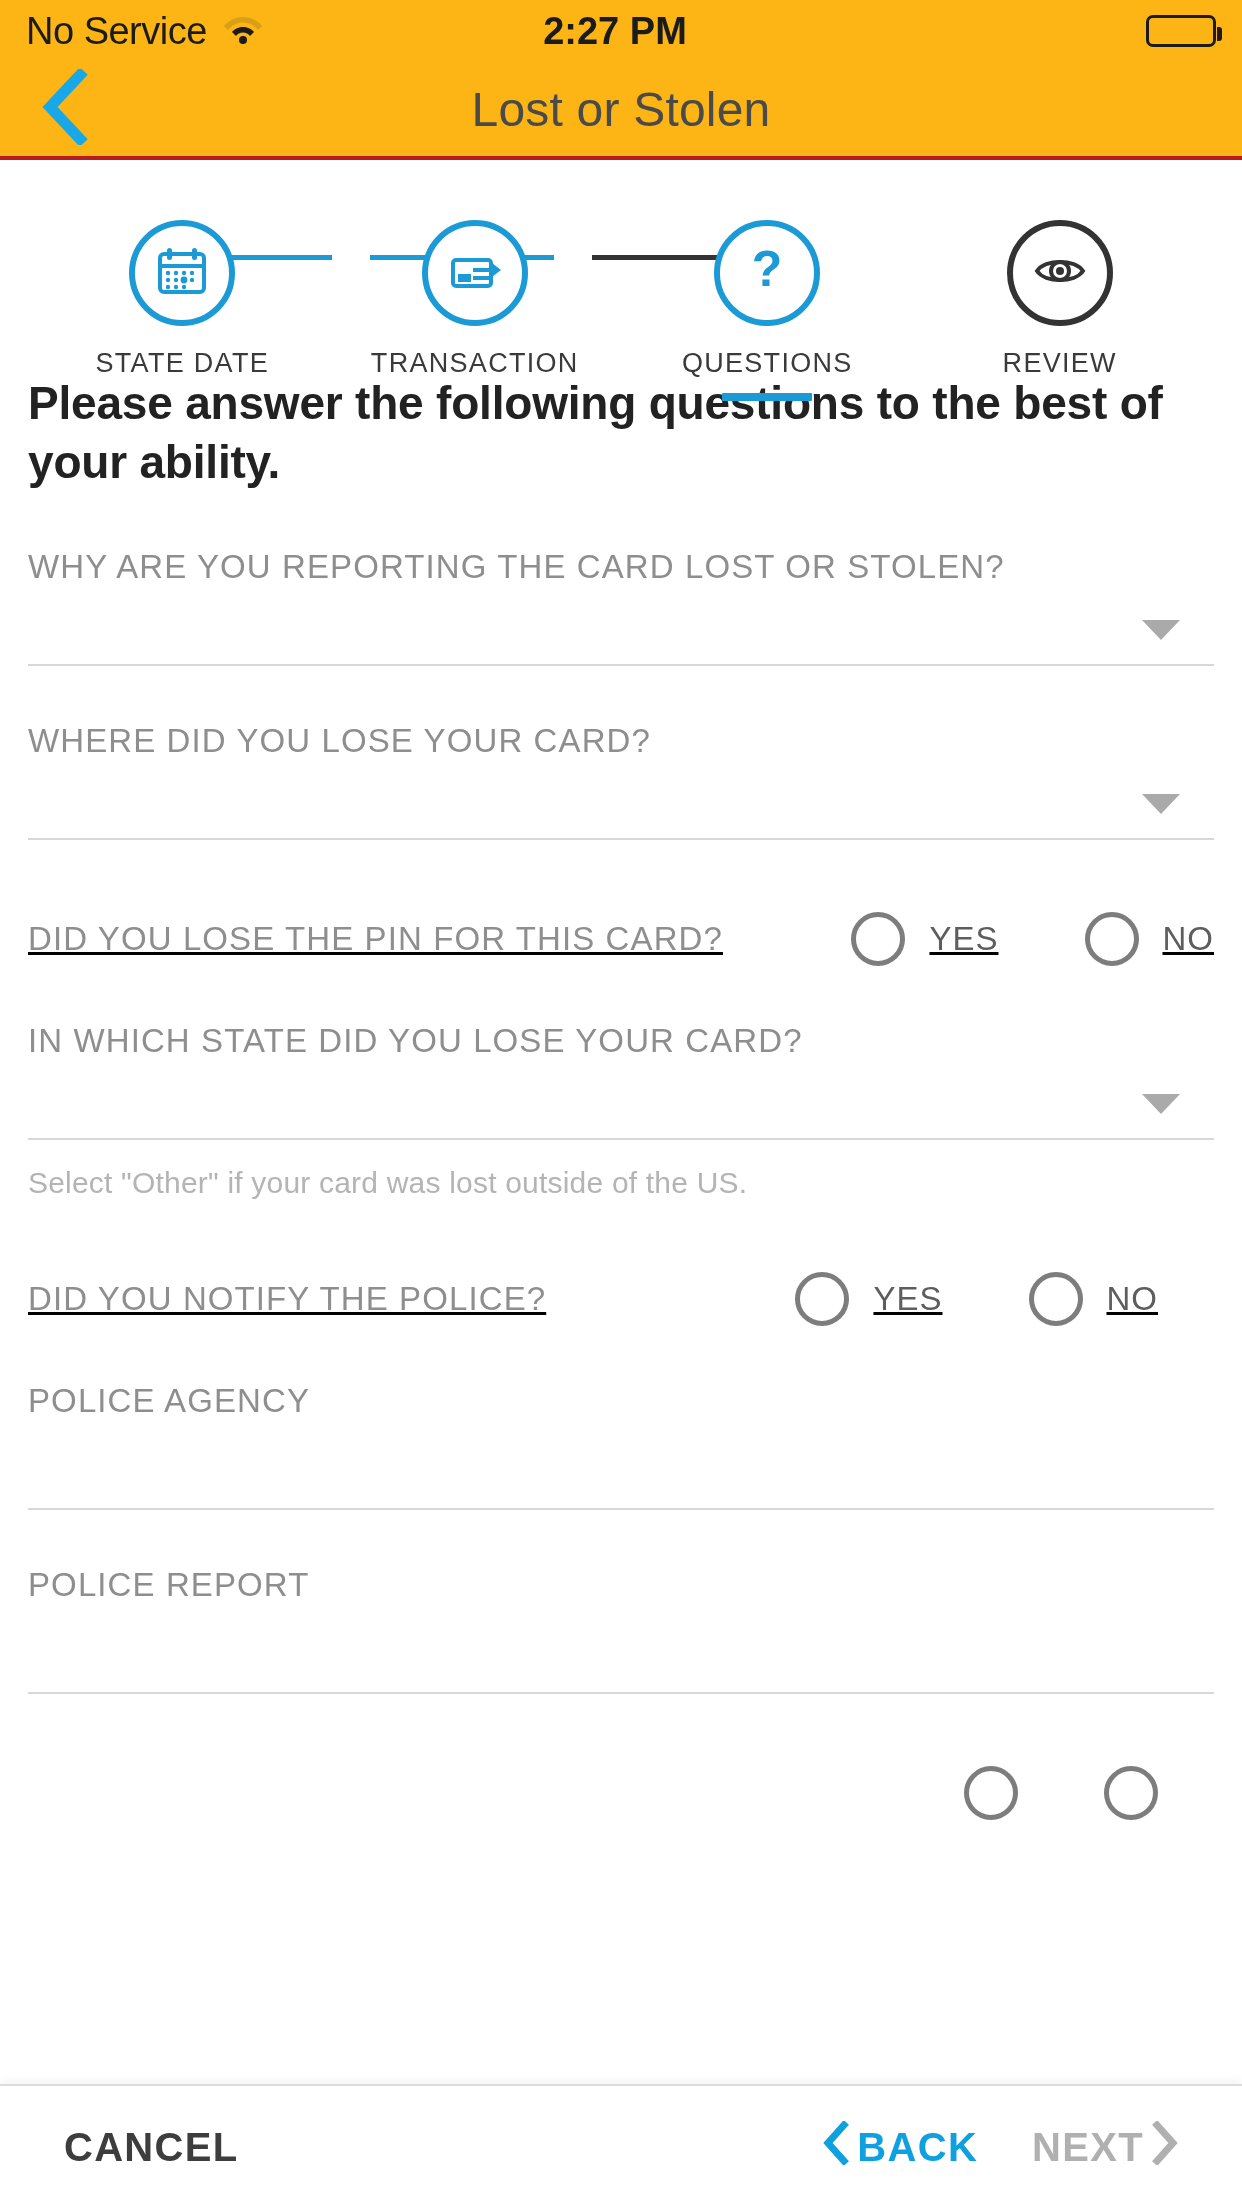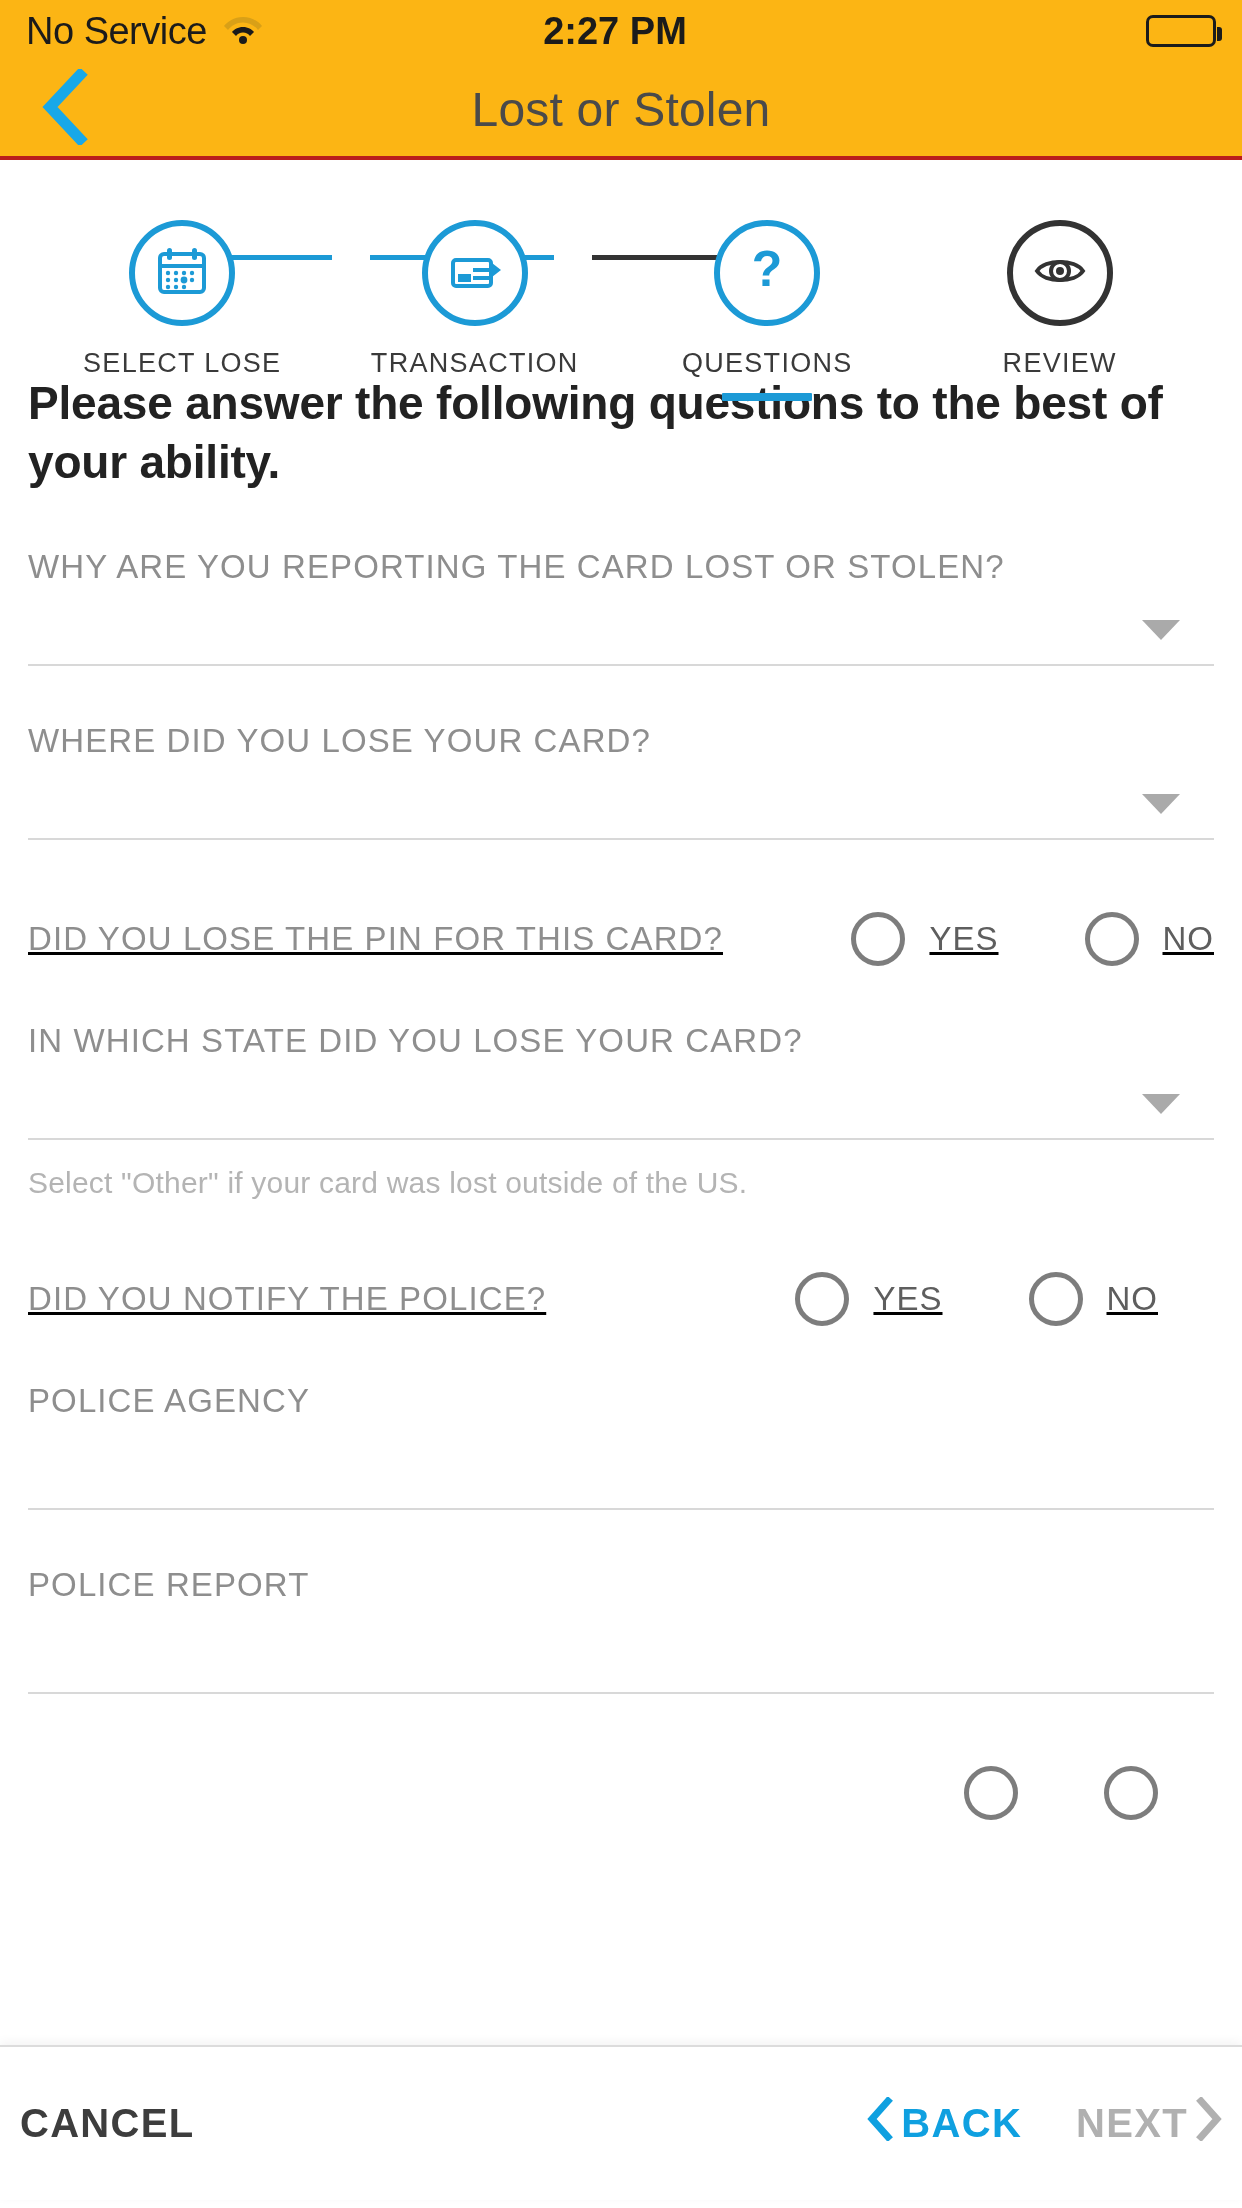--- a/index.html
+++ b/index.html
@@ -123,24 +123,24 @@
   }
   .radio-text {
     margin-left:24px; font-size:33px; color:#5e5e5e; letter-spacing:1px;
   }
   .radio-row.wide .radio-opts { margin-left:auto; margin-right:56px; }
 
   .field.plain .field-line { margin-top:88px; }
 
   
   .bottombar {
-    position:absolute; left:0; right:0; bottom:8px;
-    height:155px; background:#ffffff;
+    position:absolute; left:0; right:0; bottom:0;
+    height:124px; background:#ffffff;
     border-top:2px solid #dcdcdc;
-    display:flex; align-items:center; padding:0 20px;
+    display:flex; align-items:center; padding:0 64px;
     box-shadow:0 -3px 10px rgba(0,0,0,0.05);
   }
   .btn-cancel {
     font-size:40px; font-weight:bold; color:#3d3d3d; letter-spacing:1.3px;
   }
   .bb-right { margin-left:auto; display:flex; align-items:center; gap:54px; }
   .btn-back, .btn-next {
     display:flex; align-items:center; gap:8px;
     font-size:40px; font-weight:bold; letter-spacing:1.3px;
   }
@@ -203,21 +203,21 @@
                 <circle cx="23" cy="38" r="2.2"></circle>
                 <circle cx="31" cy="38" r="3.4"></circle>
                 <circle cx="39" cy="38" r="2.2"></circle>
               <circle cx="15" cy="45" r="2.2"></circle>
                 <circle cx="23" cy="45" r="2.2"></circle>
                 <circle cx="31" cy="45" r="2.2"></circle>
             </g>
           </svg>
         </span>
       </div>
-      <div class="step-label">SELECT LOSE</div>
+      <div class="step-label">STATE DATE</div>
       <div class="step-underline hidden"></div>
     </div>
 
     <div class="step">
       <div class="step-circle">
         <span>
           <svg width="58" height="58" viewBox="0 0 58 58">
             <rect x="7" y="18" width="38" height="26" rx="3" fill="none" stroke="#1C9AD6" stroke-width="4"></rect>
             <rect x="12" y="32" width="13" height="8" fill="#1C9AD6"></rect>
             <line x1="27" y1="28" x2="50" y2="28" stroke="#1C9AD6" stroke-width="4"></line>

